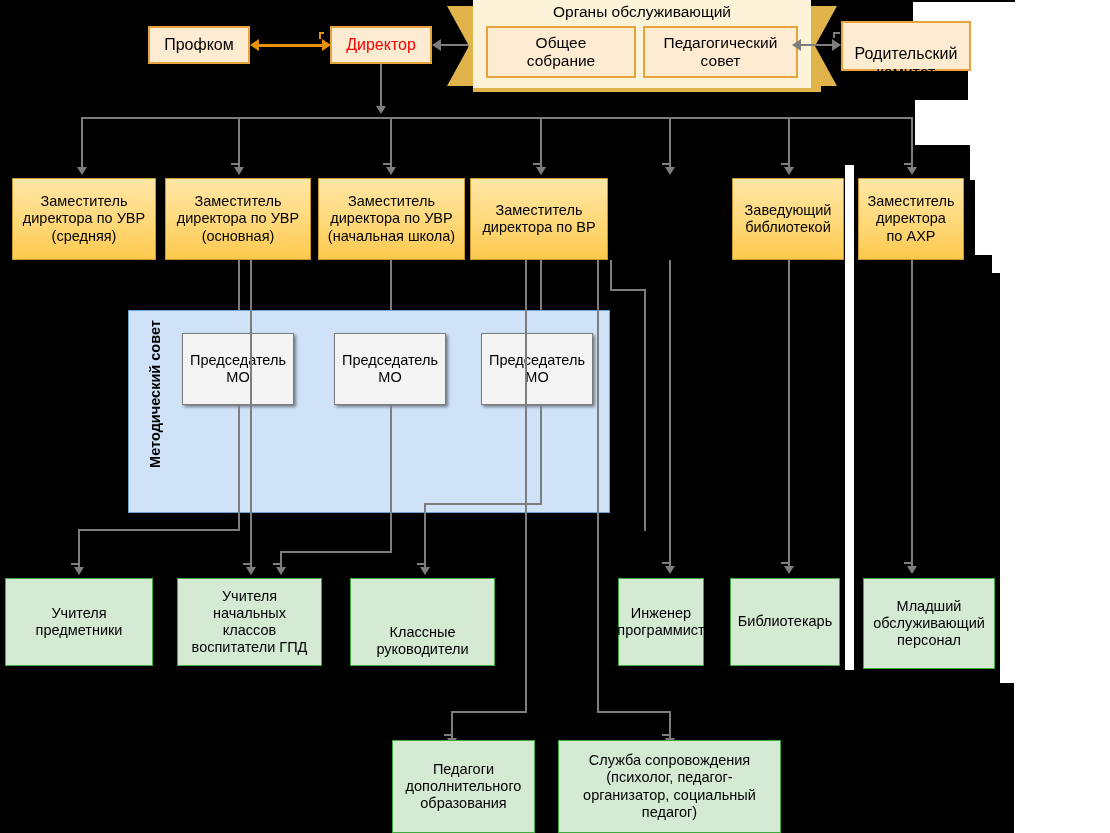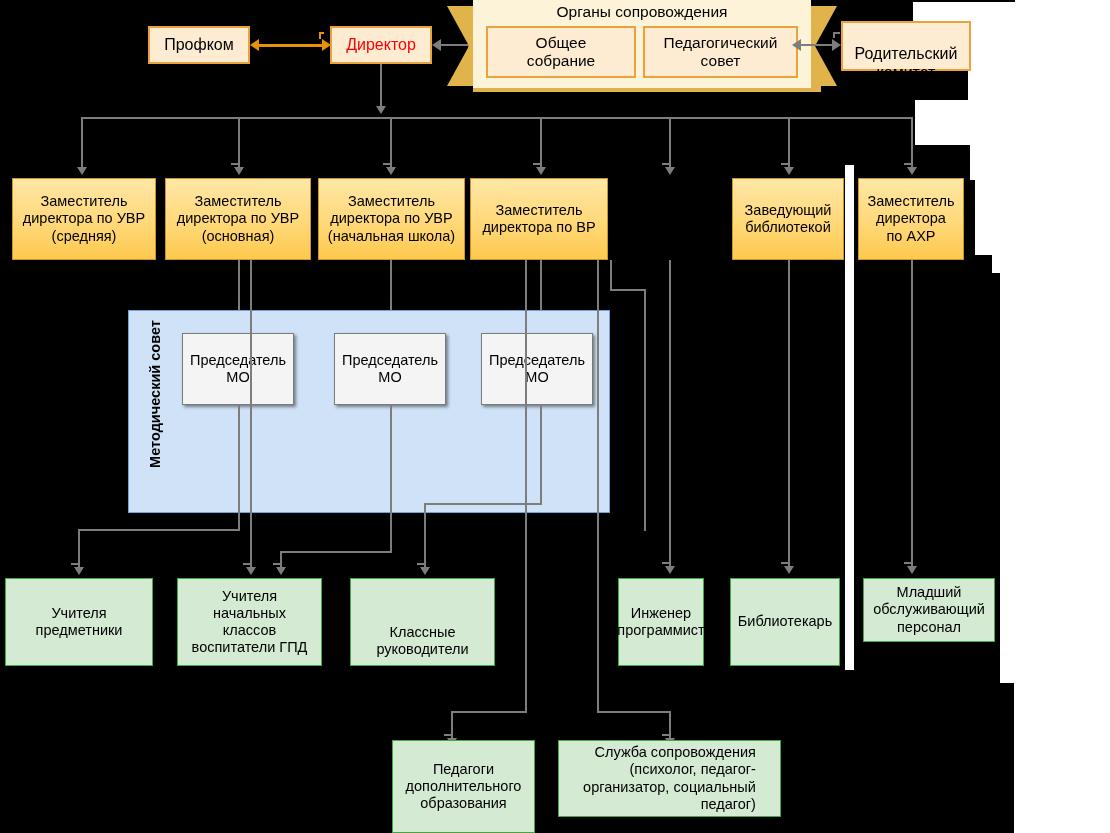--- a/index.html
+++ b/index.html
@@ -91,21 +91,21 @@
 
   <div class="ln lnh" style="left:440px;top:44px;width:30px;height:1.6px;"></div>
   <div class="garwL" style="left:432px;top:39px;"></div>
   <div class="garwR" style="left:468px;top:39px;"></div>
 
   <div id="banner">
     <div class="tail tailL"></div>
     <div class="tail tailR"></div>
     <div class="shadow"></div>
     <div class="body"></div>
-    <div class="title">Органы сопровождения</div>
+    <div class="title">Органы обслуживающий</div>
     <div class="node cream" style="left:39px;top:26px;width:150px;height:52px;font-size:15.5px;">
       <span style="white-space:pre-line;">Общее
 собрание</span>
     </div>
     <div class="node cream" style="left:196px;top:26px;width:155px;height:52px;font-size:15.5px;">
       <span style="white-space:pre-line;">Педагогический
 совет</span>
     </div>
   </div>
 
@@ -275,30 +275,30 @@
     <span style="white-space:pre-line;margin-top:38px;">Классные
 руководители</span>
   </div>
   <div class="node green" style="left:618px;top:578px;width:86px;height:88px;">
     <span style="white-space:pre-line;">Инженер
 программист</span>
   </div>
   <div class="node green" style="left:730px;top:578px;width:110px;height:88px;">
     <span style="white-space:pre-line;">Библиотекарь</span>
   </div>
-  <div class="node green" style="left:863px;top:578px;width:132px;height:64px;">
+  <div class="node green" style="left:863px;top:578px;width:132px;height:91px;">
     <span style="white-space:pre-line;">Младший
 обслуживающий
 персонал</span>
   </div>
 
   <div class="node green" style="left:392px;top:740px;width:143px;height:93px;">
     <span style="white-space:pre-line;">Педагоги
 дополнительного
 образования</span>
   </div>
-  <div class="node green" style="left:558px;top:740px;width:223px;height:77px;text-align:right;">
+  <div class="node green" style="left:558px;top:740px;width:223px;height:93px;">
     <span style="white-space:pre-line;">Служба сопровождения
 (психолог, педагог-
 организатор, социальный
 педагог)</span>
   </div>
 </div>
 
 </body></html>

